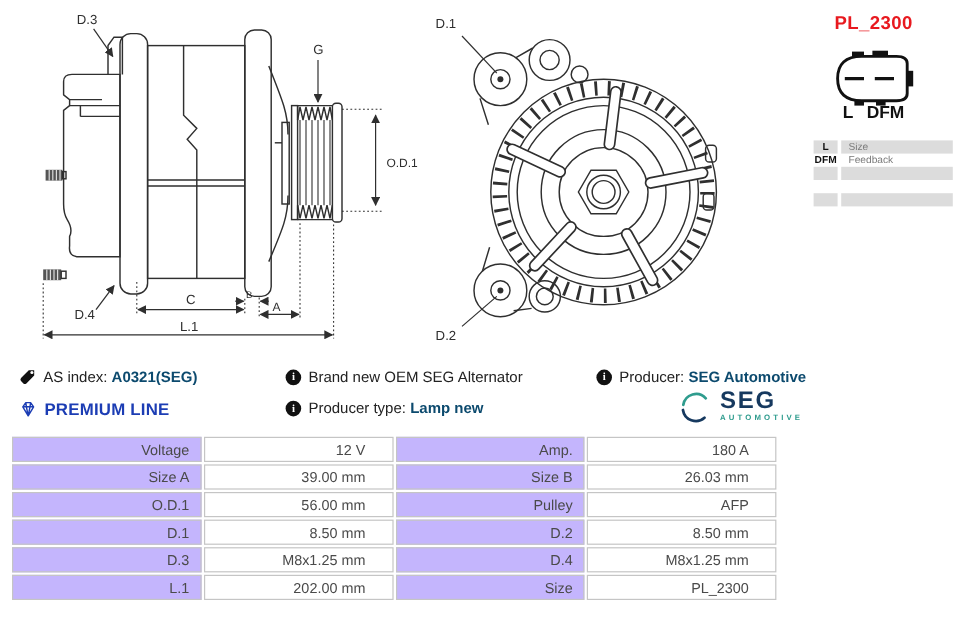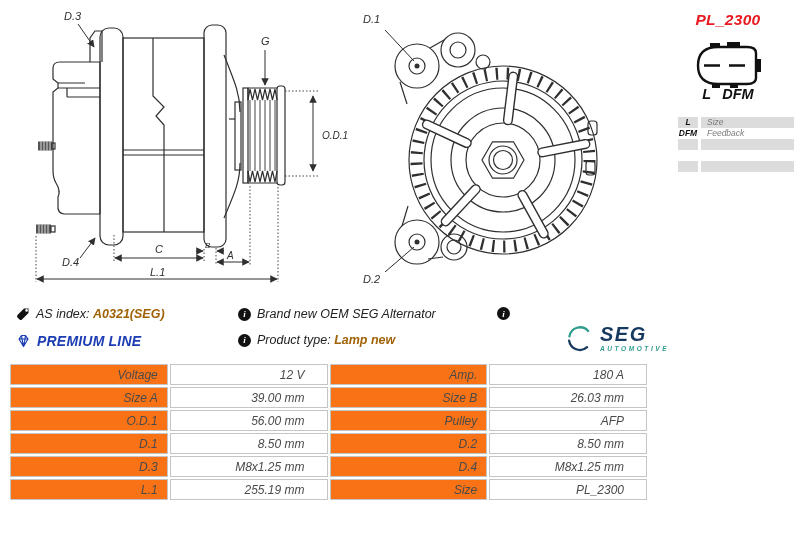--- a/index.html
+++ b/index.html
@@ -1,49 +1,49 @@
 <!DOCTYPE html>
 <html><head>
 <meta charset="utf-8">
 <style>
   html,body{margin:0;padding:0;background:#fff;}
   body{width:800px;height:533px;font-family:"Liberation Sans",sans-serif;overflow:hidden;}
-  #app{position:relative;width:800px;height:533px;background:#fff;font-style:italic;}
+  #app{position:relative;width:800px;height:533px;background:#fff;}
 
   
   .plug-code{position:absolute;left:689px;top:11px;width:78px;text-align:center;
     font-size:15.5px;font-weight:bold;color:#e8191f;letter-spacing:.3px;}
   .connector-wrap{position:absolute;left:691px;top:42px;width:74px;height:47px;}
   .pin-labels{position:absolute;left:691px;top:86px;width:74px;display:flex;
     justify-content:center;gap:11px;font-size:14.5px;font-weight:bold;color:#111;}
   .pin-table{position:absolute;left:678px;top:117px;width:116px;font-size:8.5px;}
   .pin-row{display:flex;gap:3px;height:11px;line-height:11px;}
   .pin-row .c1{width:20px;text-align:center;font-weight:bold;color:#111;}
   .pin-row .c2{flex:1;padding-left:6px;color:#7b7b7b;}
   .pin-row.odd .c1,.pin-row.odd .c2{background:#dcdcdc;}
 
   
   .info-item{position:absolute;display:flex;align-items:center;gap:6px;
     font-size:12.5px;color:#222;white-space:nowrap;}
-  .info-item b{color:#a16207;}
+  .info-item b{color:#0c4a6e;}
   .premium{color:#1c3db4;font-weight:bold;font-size:14px;letter-spacing:.2px;}
   .info-icon{display:inline-flex;align-items:center;justify-content:center;
     width:13px;height:13px;border-radius:50%;background:#111;color:#fff;
     font-size:9px;font-weight:bold;font-family:"Liberation Serif",serif;flex:0 0 13px;}
-  .seg-logo{position:absolute;left:566px;top:324px;display:flex;align-items:center;gap:7px;}
+  .seg-logo{position:absolute;left:566px;top:324px;display:flex;align-items:flex-end;gap:7px;}
   .seg-logo .txt{display:flex;flex-direction:column;line-height:1;}
   .seg-name{font-size:20px;font-weight:bold;color:#16395f;letter-spacing:1.5px;}
   .seg-sub{font-size:6.5px;color:#2f9c8e;letter-spacing:2.6px;margin-top:2px;font-weight:bold;}
 
   
   .spec-table{position:absolute;left:8px;top:362px;width:641px;
     border-collapse:separate;border-spacing:2px;table-layout:fixed;}
   .spec-table td{box-sizing:border-box;height:21px;font-size:12px;color:#4a4a4a;
     border:1px solid #c5c5c5;text-align:right;vertical-align:middle;}
-  .spec-table td.lbl{background:#f97316;padding-right:9px;}
+  .spec-table td.lbl{background:#c4b5fd;padding-right:9px;}
   .spec-table td.val{background:#fff;padding-right:22px;}
 
   svg text{font-family:"Liberation Sans",sans-serif;}
 </style>
 </head>
 <body>
 
 <div id="app">
 
   <svg width="660" height="300" viewBox="0 0 660 300" style="position:absolute;left:0;top:0;">
@@ -224,26 +224,28 @@
     <span class="premium">PREMIUM LINE</span>
   </div>
 
   <div class="info-item" style="left:238px;top:307px;">
     <span class="info-icon">i</span>
     <span>Brand new OEM SEG Alternator</span>
   </div>
 
   <div class="info-item" style="left:238px;top:333px;">
     <span class="info-icon">i</span>
-    <span><span>Product type:</span>
+    <span><span>Producer type:</span>
       <b>Lamp new</b></span>
   </div>
 
   <div class="info-item" style="left:497px;top:307px;">
     <span class="info-icon">i</span>
+    <span><span>Producer:</span>
+      <b>SEG Automotive</b></span>
   </div>
 
   <div class="seg-logo">
     <svg width="27" height="27" viewBox="0 0 25 25">
       <g fill="none" stroke-width="2.1" stroke-linecap="round">
         <path d="M20.5,5.5 A10,10 0 0 0 3.2,10.5" stroke="#2f9c8e"></path>
         <path d="M2.9,14.5 A10,10 0 0 0 19.5,20.5" stroke="#16395f"></path>
         </g>
       </svg>
     <span class="txt">
@@ -279,20 +281,20 @@
       <td class="val">8.50 mm</td>
         </tr>
     <tr>
       <td class="lbl">D.3</td>
       <td class="val">M8x1.25 mm</td>
       <td class="lbl">D.4</td>
       <td class="val">M8x1.25 mm</td>
         </tr>
     <tr>
       <td class="lbl">L.1</td>
-      <td class="val">255.19 mm</td>
+      <td class="val">202.00 mm</td>
       <td class="lbl">Size</td>
       <td class="val">PL_2300</td>
         </tr>
   </tbody>
     </table>
 
 </div>
 
 </body></html>

